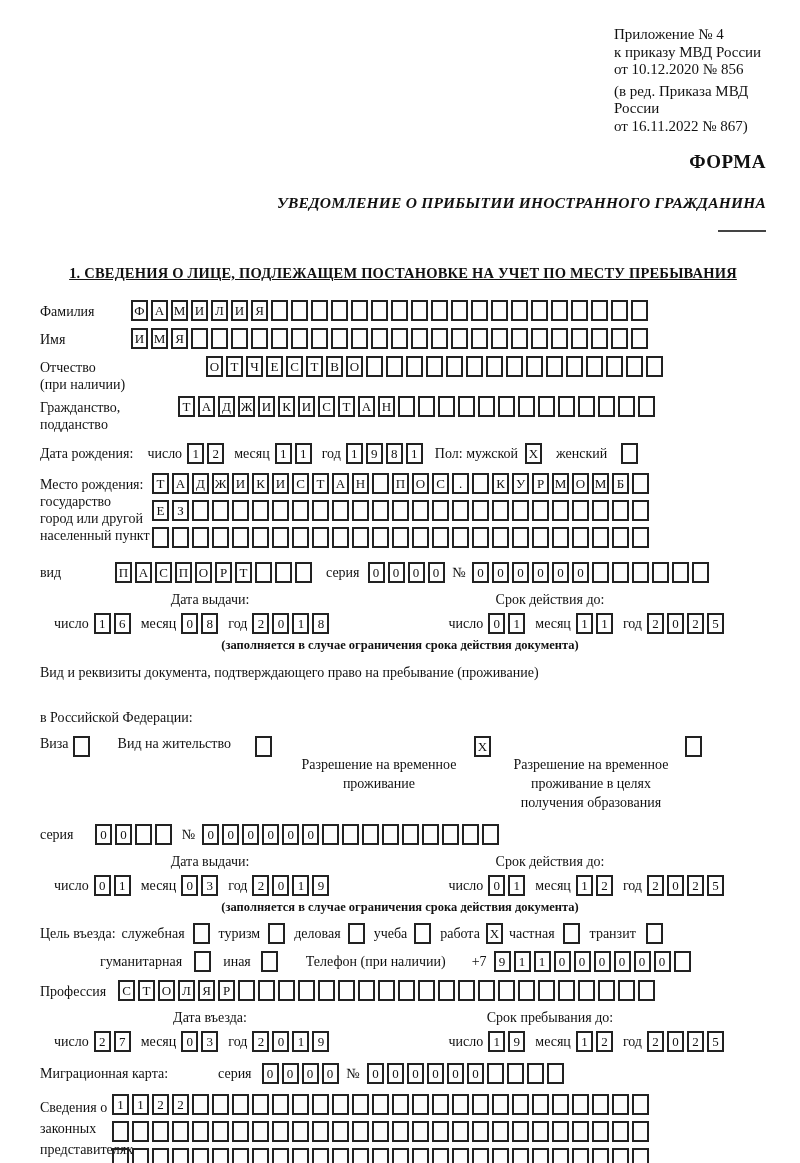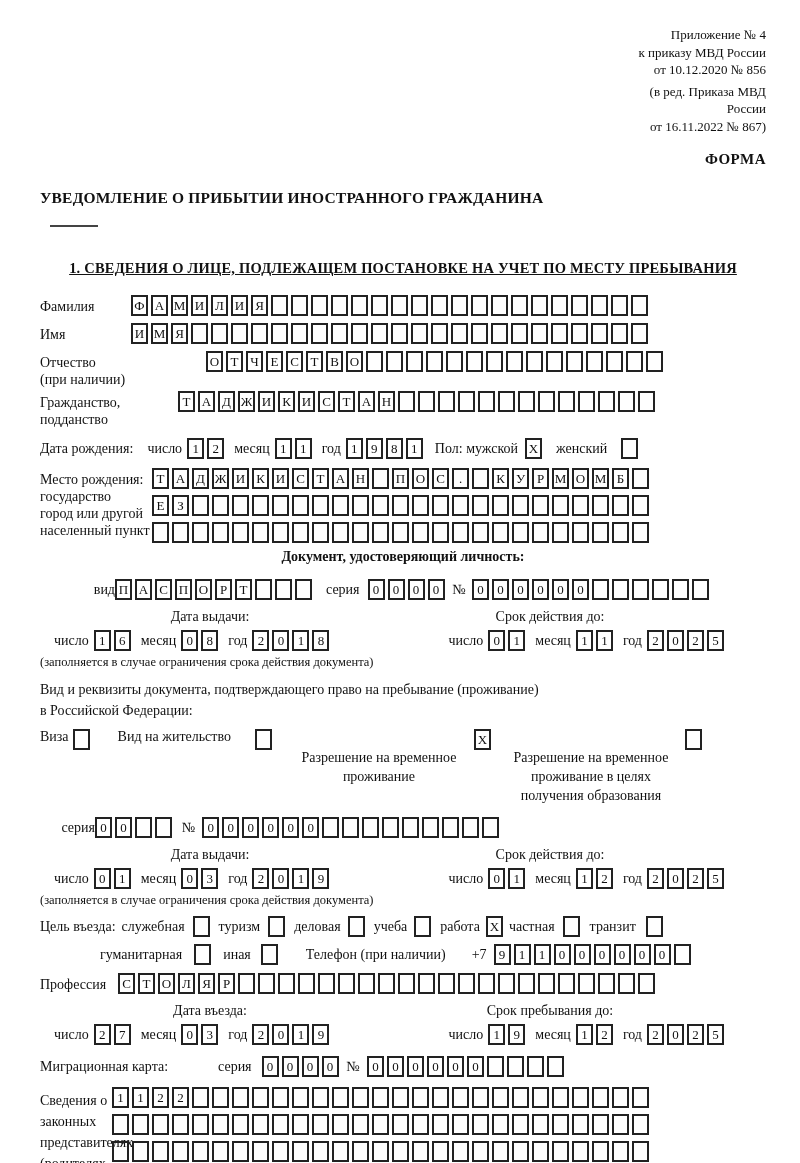--- a/index.html
+++ b/index.html
@@ -5,60 +5,60 @@
   * { margin:0; padding:0; box-sizing:border-box; }
   html,body { background:#fff; }
   body {
     width:800px; height:1163px; overflow:hidden;
     font-family:"Liberation Serif", serif;
     color:#111; position:relative;
   }
   .page { padding:26px 34px 0 40px; }
 
   
-  .appendix { margin-left:574px; font-size:13px; line-height:17.5px;text-align:right; }
+  .appendix { margin-left:574px; font-size:15px; line-height:17.5px; }
   .appendix .part2 { margin-top:4px; }
 
-  .forma { text-align:right; font-weight:bold; font-size:15px; margin-top:16px; letter-spacing:.5px; }
-
-  .title { text-align:left; font-weight:bold; font-size:15.5px; line-height:24px; margin-top:18px; letter-spacing:.2px; }
+  .forma { text-align:right; font-weight:bold; font-size:19px; margin-top:16px; letter-spacing:.5px; }
+
+  .title { text-align:right; font-weight:bold; font-size:15.5px; line-height:24px; margin-top:18px; letter-spacing:.2px;font-style:italic; }
   .blank-line { display:inline-block; width:48px; border-bottom:2px solid #444; height:14px; margin-left:10px; }
 
   .sec-heading { text-align:center; font-weight:bold; font-size:14.5px; margin-top:26px; letter-spacing:.2px;text-decoration:underline; }
 
   .form-area { margin-top:18px; font-size:14px; }
 
   .frow { display:flex; align-items:flex-start; margin-top:7px; }
   .lbl { flex-shrink:0; padding-top:3px; line-height:17px; }
   .cells { display:flex; gap:3px; flex-wrap:nowrap; }
   .cells + .cells { margin-top:6px; }
   .cell {
     width:17px; height:21px; flex-shrink:0;
     border:2px solid #222;
     display:flex; align-items:center; justify-content:center;
     font-size:13px; line-height:1;
   }
   .stack { display:flex; flex-direction:column; }
 
   .inline { display:flex; align-items:center; }
-  .inline > * { flex-shrink:0;text-align:right; }
+  .inline > * { flex-shrink:0; }
 
   .heads { display:flex; margin-top:9px; }
   .head-left { width:340px; text-align:center; }
   .head-right { flex:1; text-align:center; margin-right:46px; }
 
   .date-row { display:flex; align-items:center; margin-top:5px; }
   .dg { display:flex; align-items:center; }
   .dg .cells { margin:0 0 0 5px; }
   .dg .dlbl { margin-left:10px; }
   .dg .dlbl:first-child { margin-left:0; }
   .dr-left { margin-left:14px; }
   .dr-right { margin-left:auto; margin-right:42px; }
 
-  .note { font-size:12.5px; text-align:left; margin-top:4px; margin-right:6px; }
+  .note { font-size:12.5px; text-align:center; margin-top:4px; margin-right:6px;font-weight:bold; }
 
   .plain { margin-top:10px; line-height:20px; }
 
   .opt-row { display:flex; align-items:flex-start; margin-top:8px; }
   .opt { display:flex; align-items:flex-start; }
   .opt .cells { margin-left:8px; margin-top:0; }
   .opt-label-c { text-align:center; line-height:19px;margin-top:19px; }
 
   .center-bold { text-align:center; font-weight:bold; font-size:14px; margin-top:10px; }
 </style>
@@ -333,21 +333,20 @@
             <div class="cell"></div>
             <div class="cell"></div>
             <div class="cell"></div>
             <div class="cell"></div>
             <div class="cell"></div>
             <div class="cell"></div>
           </div>
       </div>
     </div>
 
-    <div class="center-bold" style="margin-top:6px">Документ, удостоверяющий личность:</div>
 
     <div class="inline" style="margin-top:14px">
       <span style="width:75px">вид</span>
       <span class="cells">
           <div class="cell">П</div>
           <div class="cell">А</div>
           <div class="cell">С</div>
           <div class="cell">П</div>
           <div class="cell">О</div>
           <div class="cell">Р</div>
@@ -422,21 +421,21 @@
             <div class="cell">0</div>
             <div class="cell">2</div>
             <div class="cell">5</div>
           </span>
       </span>
     </div>
 
     <div class="note">(заполняется в случае ограничения срока действия документа)</div>
 
     <div class="plain">Вид и реквизиты документа, подтверждающего право на пребывание (проживание)</div>
-    <div class="plain" style="margin-top:1px">в Российской Федерации:</div>
+    <div class="plain" style="margin-top:25px">в Российской Федерации:</div>
 
     <div class="opt-row">
       <div class="opt">
         <span>Виза</span>
         <span class="cells" style="margin-left:4px">
             <div class="cell"></div>
           </span>
       </div>
       <div class="opt" style="margin-left:28px">
         <span>Вид на жительство</span>

